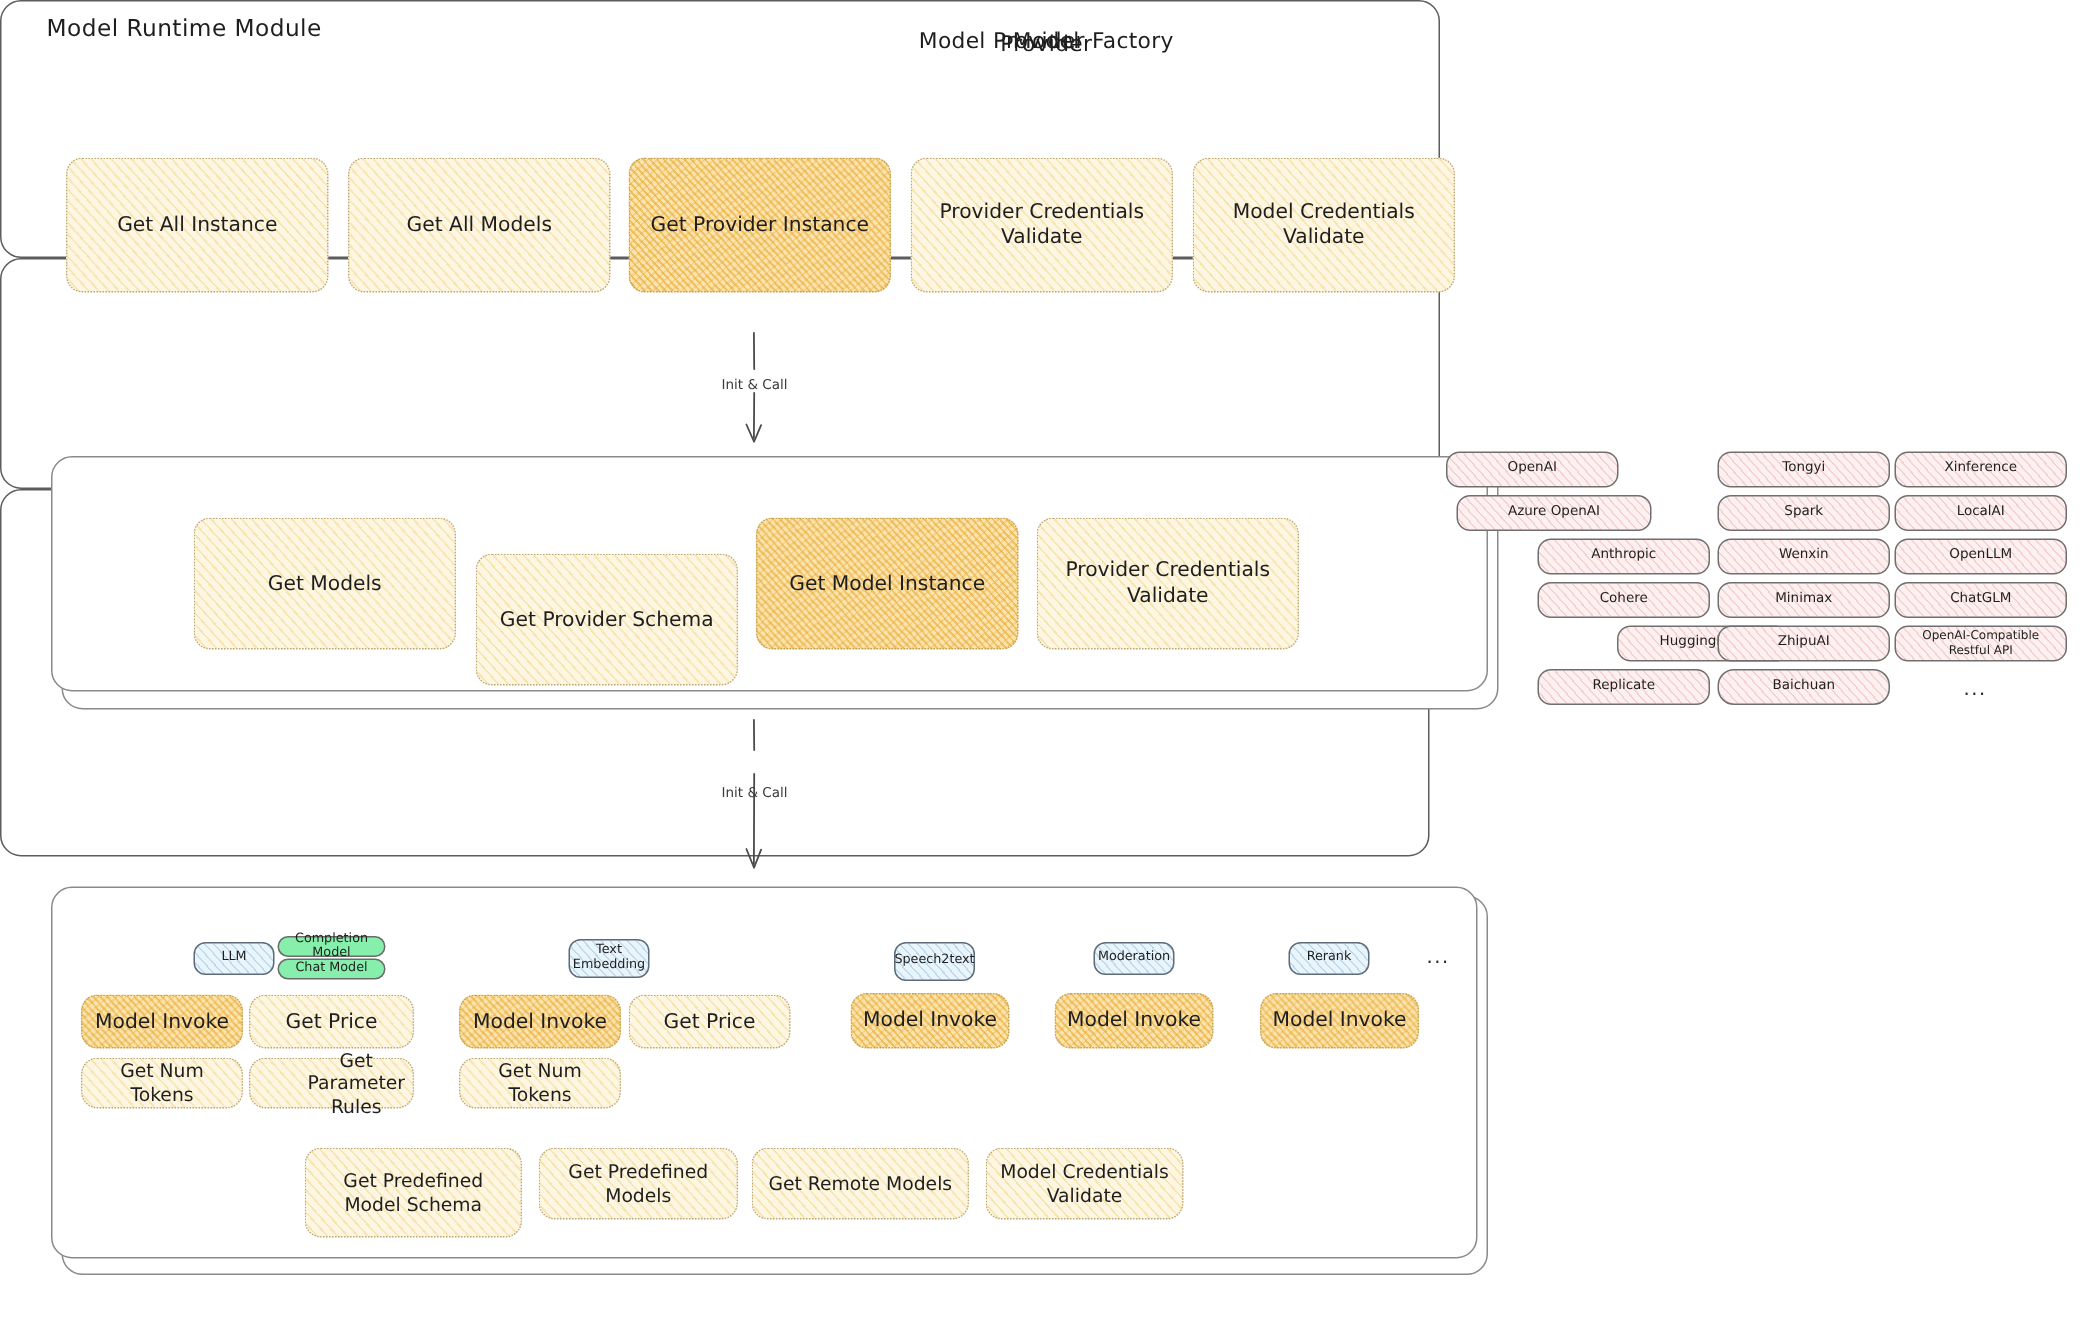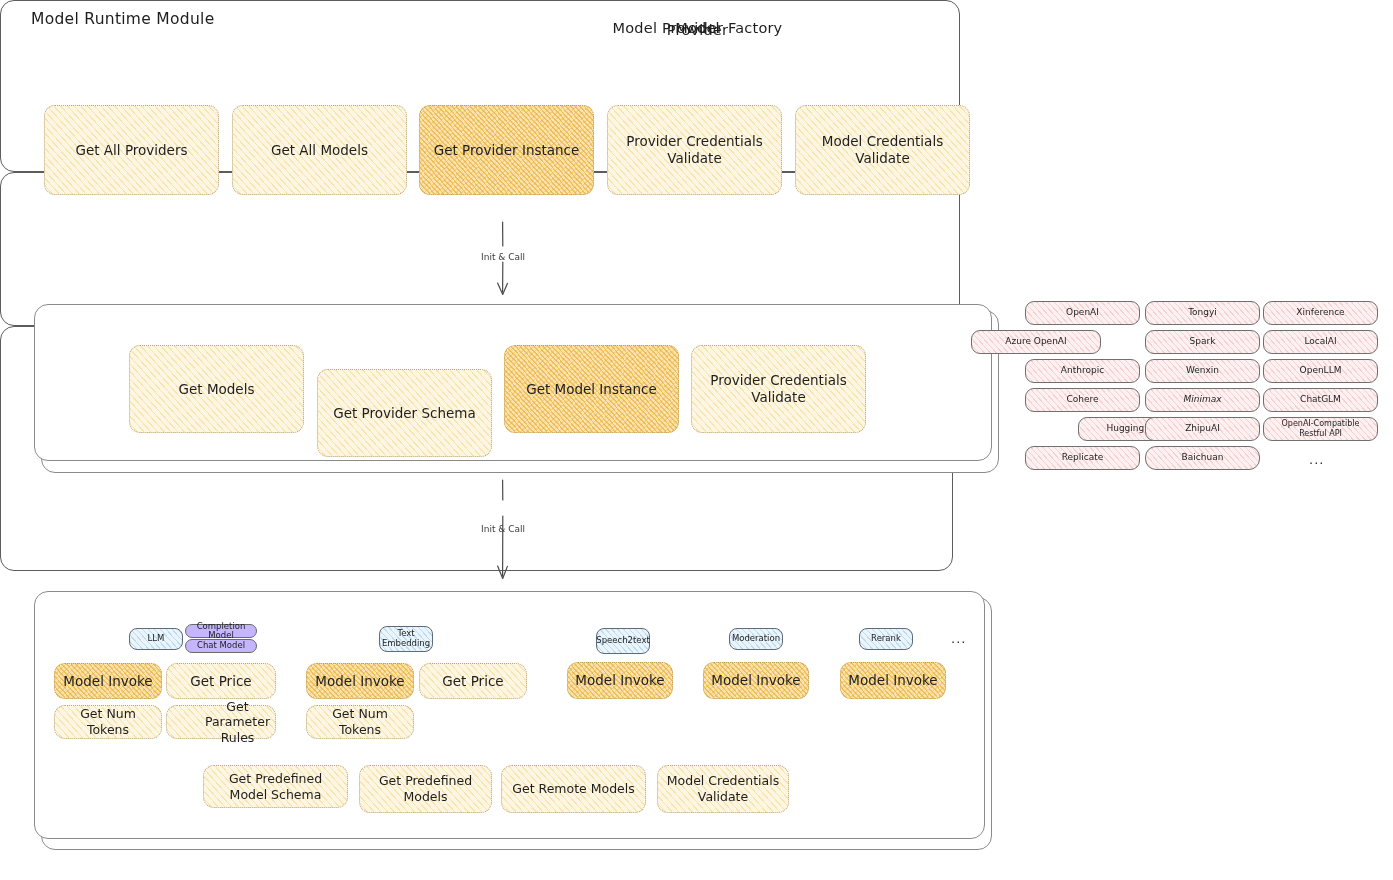--- a/index.html
+++ b/index.html
@@ -90,21 +90,21 @@
     background-image:
       repeating-linear-gradient(48deg, rgba(90,160,210,.30) 0 1px, rgba(255,255,255,0) 1px 4.4px);
     padding:2px 3px;
     line-height:1.15;
   }
   .tag-plain{
     border:1.2px solid #6a6a6a;
     border-radius:8px;
     font-size:8.5px;
     color:#1e1e1e;
-    background:#c4b5fd;
+    background:#86efac;
     padding:1px 3px;
     line-height:1.1;
     text-align:center;
   }
 
   .page-title{
     position:absolute;left:31px;top:10px;
     font-size:15.5px;color:#1e1e1e;letter-spacing:.3px;
   }
 
@@ -120,21 +120,21 @@
 <body>
 
 <div class="canvas">
 
   <div class="page-title">Model Runtime Module</div>
 
   <div class="container" style="left:27px;top:50px;width:958px;height:170px;">
     <div class="ctitle" style="top:20px;">Model Provider Factory</div>
   </div>
 
-  <div class="hd op" style="left:44px;top:105px;width:175px;height:90px;">Get All Providers</div>
+  <div class="hd op" style="left:44px;top:105px;width:175px;height:90px;">Get All Instance</div>
   <div class="hd op" style="left:232px;top:105px;width:175px;height:90px;">Get All Models</div>
   <div class="hd op hi" style="left:419px;top:105px;width:175px;height:90px;">Get Provider Instance</div>
   <div class="hd op" style="left:607px;top:105px;width:175px;height:90px;">Provider Credentials Validate</div>
   <div class="hd op" style="left:795px;top:105px;width:175px;height:90px;">Model Credentials Validate</div>
 
   <svg class="arrow" style="left:489px;top:222px;" width="30" height="78" viewBox="0 0 30 78">
     <path d="M13.6 0 L13.8 24 M13.8 40 L13.6 70" stroke="#4a4a4a" stroke-width="1.2" fill="none" stroke-linecap="round"></path>
     <path d="M8.6 61 L13.7 72.5 L18.4 61.4" stroke="#4a4a4a" stroke-width="1.2" fill="none" stroke-linecap="round" stroke-linejoin="round"></path>
   </svg>
   <div class="arrow-label" style="left:453px;top:252px;width:100px;">Init &amp; Call</div>
@@ -143,31 +143,31 @@
   <div class="stack-layer" style="left:34px;top:304px;width:958px;height:157px;"></div>
   <div class="container" style="left:27px;top:298px;width:958px;height:152px;">
     <div class="ctitle" style="top:22px;">Provider</div>
   </div>
 
   <div class="hd op" style="left:129px;top:345px;width:175px;height:88px;">Get Models</div>
   <div class="hd op" style="left:317px;top:345px;width:175px;height:88px;margin-top:24px;">Get Provider Schema</div>
   <div class="hd op hi" style="left:504px;top:345px;width:175px;height:88px;">Get Model Instance</div>
   <div class="hd op" style="left:691px;top:345px;width:175px;height:88px;">Provider Credentials Validate</div>
 
-  <div class="hd chip-pink" style="left:1025px;top:301px;width:115px;height:24px;">OpenAI</div>
+  <div class="hd chip-pink" style="left:964px;top:301px;width:115px;height:24px;">OpenAI</div>
   <div class="hd chip-pink" style="left:971px;top:330px;width:130px;height:24px;">Azure OpenAI</div>
   <div class="hd chip-pink" style="left:1025px;top:359px;width:115px;height:24px;">Anthropic</div>
   <div class="hd chip-pink" style="left:1025px;top:388px;width:115px;height:24px;">Cohere</div>
   <div class="hd chip-pink" style="left:1078px;top:417px;width:115px;height:24px;">HuggingFace</div>
   <div class="hd chip-pink" style="left:1025px;top:446px;width:115px;height:24px;">Replicate</div>
 
   <div class="hd chip-pink" style="left:1145px;top:301px;width:115px;height:24px;">Tongyi</div>
   <div class="hd chip-pink" style="left:1145px;top:330px;width:115px;height:24px;">Spark</div>
   <div class="hd chip-pink" style="left:1145px;top:359px;width:115px;height:24px;">Wenxin</div>
-  <div class="hd chip-pink" style="left:1145px;top:388px;width:115px;height:24px;font-style:italic;">Minimax</div>
+  <div class="hd chip-pink" style="left:1145px;top:388px;width:115px;height:24px;">Minimax</div>
   <div class="hd chip-pink" style="left:1145px;top:417px;width:115px;height:24px;">ZhipuAI</div>
   <div class="hd chip-pink" style="left:1145px;top:446px;width:115px;height:24px;border-radius:11px;">Baichuan</div>
 
   <div class="hd chip-pink" style="left:1263px;top:301px;width:115px;height:24px;">Xinference</div>
   <div class="hd chip-pink" style="left:1263px;top:330px;width:115px;height:24px;">LocalAI</div>
   <div class="hd chip-pink" style="left:1263px;top:359px;width:115px;height:24px;">OpenLLM</div>
   <div class="hd chip-pink" style="left:1263px;top:388px;width:115px;height:24px;">ChatGLM</div>
   <div class="hd chip-pink" style="left:1263px;top:417px;width:115px;height:24px;font-size:8px;">OpenAI-Compatible Restful API</div>
   <div class="ellipsis" style="left:1309px;top:452px;">...</div>
 
@@ -201,18 +201,18 @@
   <div class="hd op hi" style="left:567px;top:662px;width:106px;height:37px;">Model Invoke</div>
 
   <div class="hd tag-blue" style="left:729px;top:628px;width:54px;height:22px;text-align:center;">Moderation</div>
   <div class="hd op hi" style="left:703px;top:662px;width:106px;height:37px;">Model Invoke</div>
 
   <div class="hd tag-blue" style="left:859px;top:628px;width:54px;height:22px;">Rerank</div>
   <div class="hd op hi" style="left:840px;top:662px;width:106px;height:37px;">Model Invoke</div>
 
   <div class="ellipsis" style="left:951px;top:631px;">...</div>
 
-  <div class="hd op" style="left:203px;top:765px;width:145px;height:43px;font-size:12.5px;">Get Predefined Model Schema</div>
+  <div class="hd op" style="left:203px;top:765px;width:145px;height:60px;font-size:12.5px;">Get Predefined Model Schema</div>
   <div class="hd op" style="left:359px;top:765px;width:133px;height:48px;font-size:12.5px;">Get Predefined Models</div>
   <div class="hd op" style="left:501px;top:765px;width:145px;height:48px;font-size:12.5px;">Get Remote Models</div>
   <div class="hd op" style="left:657px;top:765px;width:132px;height:48px;font-size:12.5px;">Model Credentials Validate</div>
 
 </div>
 
 </body></html>

